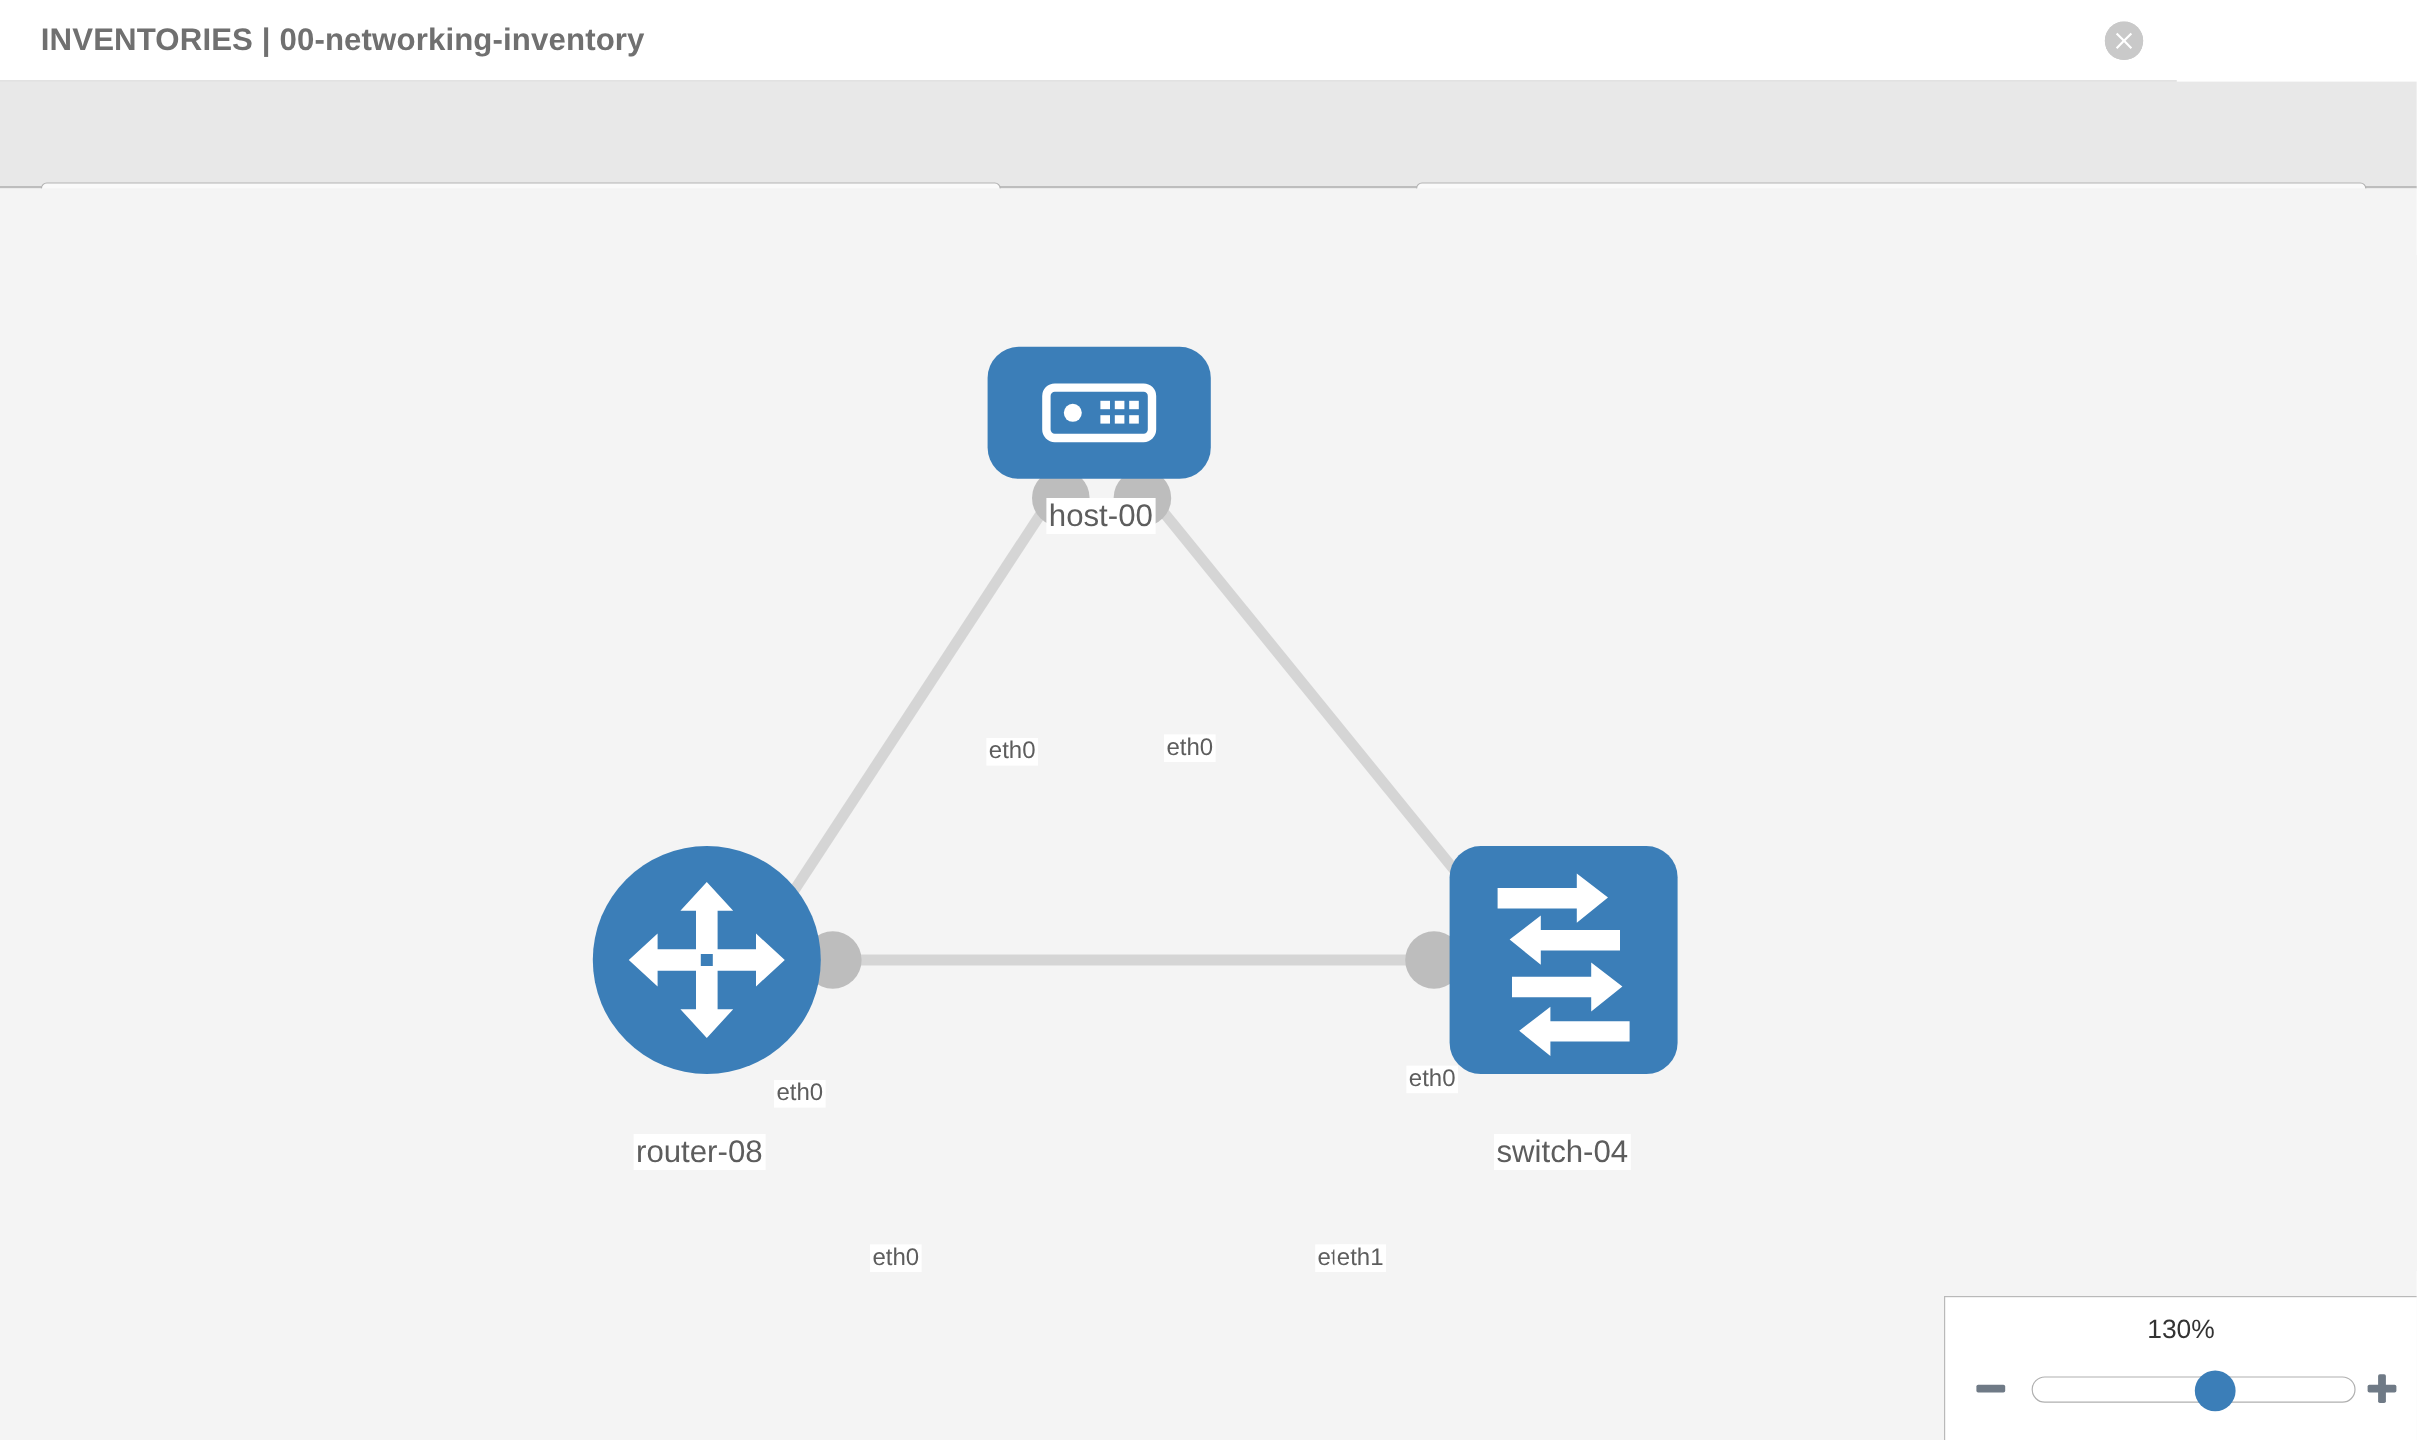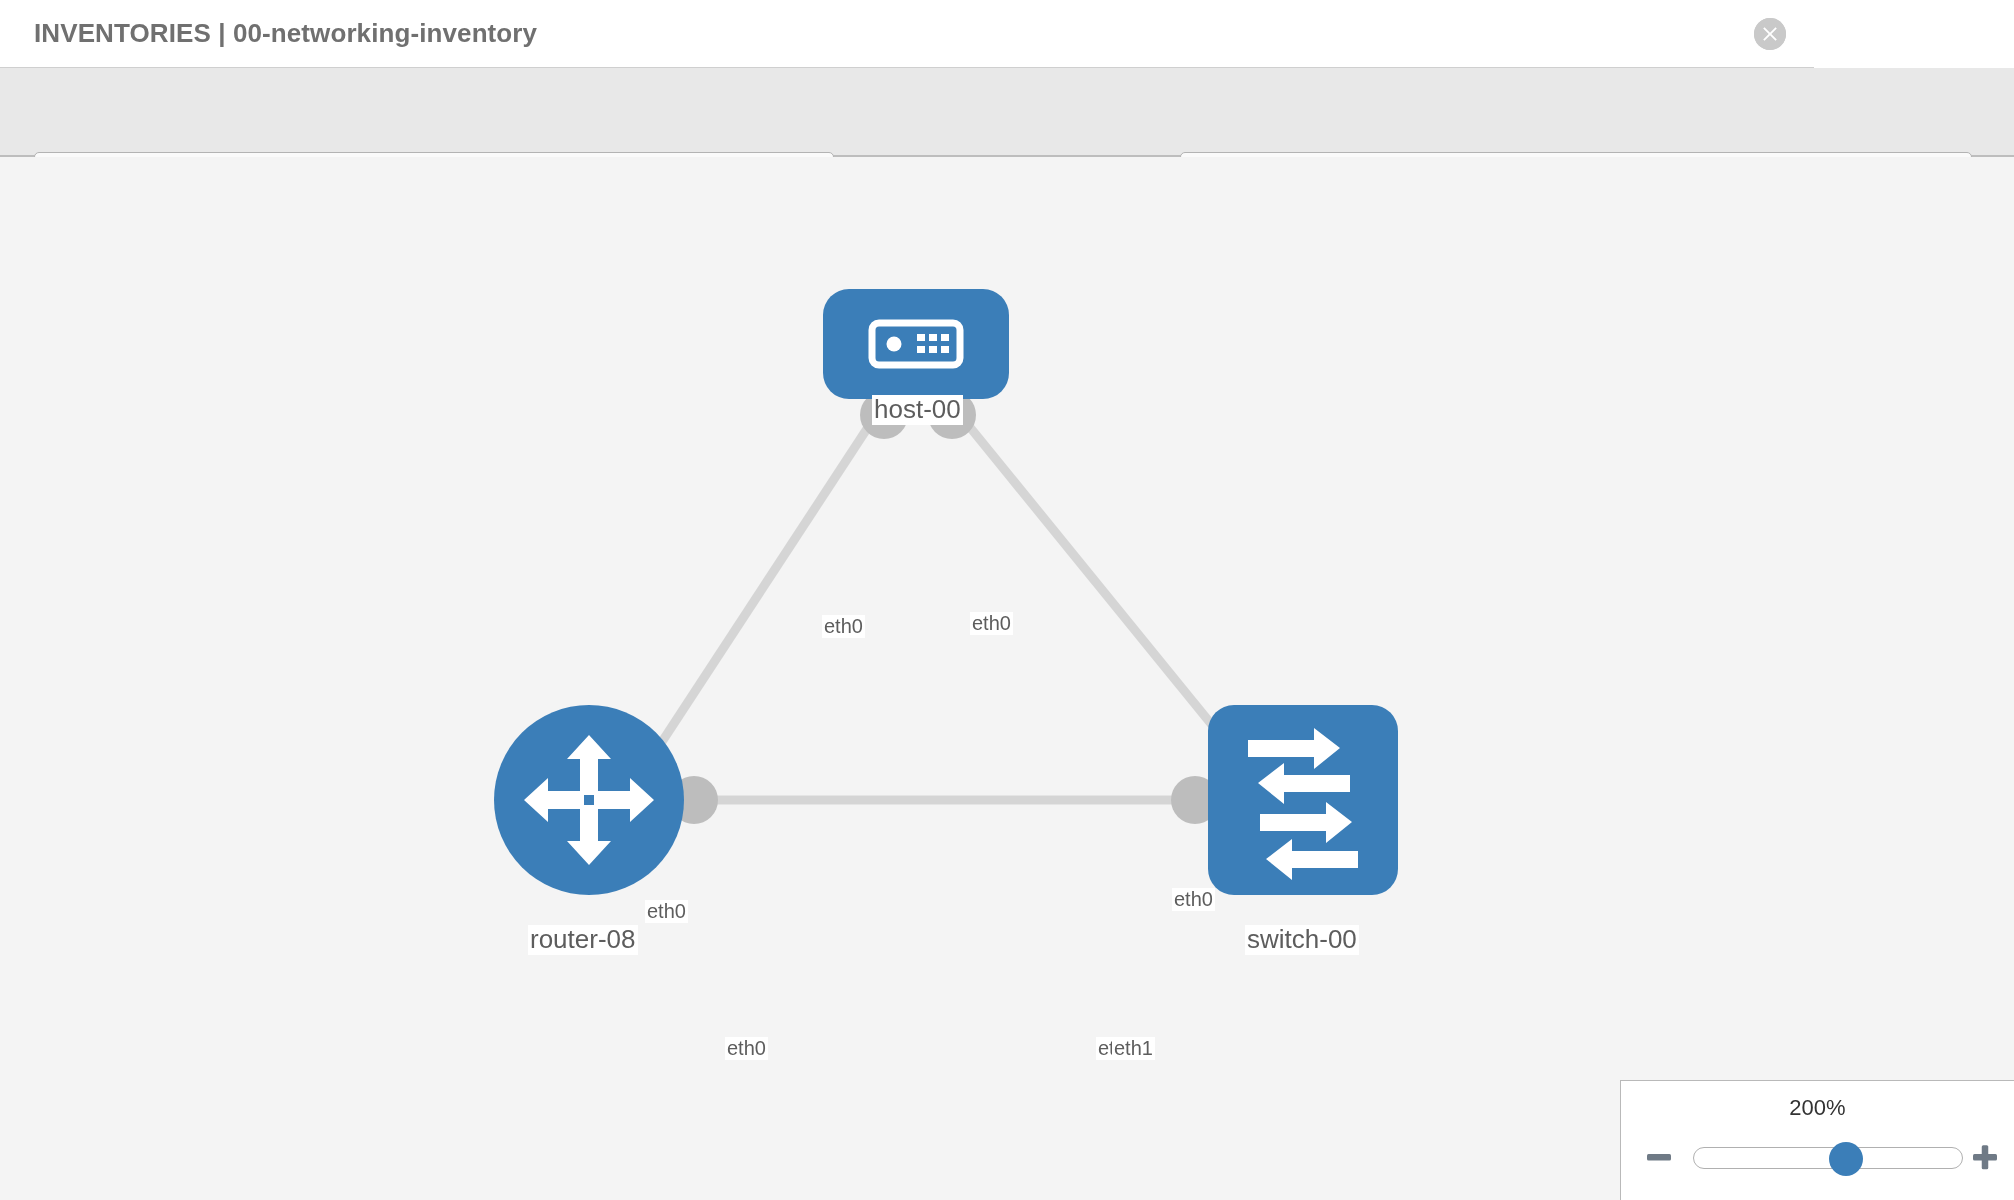--- a/index.html
+++ b/index.html
@@ -122,20 +122,21 @@
 
   
   .node-label {
     position: absolute;
     font-size: 26px;
     color: #5d5d5d;
     background: #ffffff;
     white-space: nowrap;
     padding: 0 2px;
     line-height: 1.15;
+    margin-top: 20px;
   }
   .iface-label {
     position: absolute;
     font-size: 20px;
     color: #5d5d5d;
     background: #ffffff;
     white-space: nowrap;
     padding: 0 2px;
     line-height: 1.15;
     margin-top: 13px;
@@ -314,40 +315,40 @@
 
           <path d="M1266 702 l26 -20 v12 h66 v17 h-66 v12 Z"></path>
         </g>
       </g>
     </svg>
 
     <div class="node-label" style="left:872px; top:238px;">host-00</div>
 
     <div class="node-label" style="left:528px; top:768px;">router-08</div>
 
-    <div class="node-label" style="left:1245px; top:768px;">switch-00</div>
+    <div class="node-label" style="left:1245px; top:768px;">switch-04</div>
 
     <div class="iface-label" style="left:822px; top:445px;">eth0</div>
 
     <div class="iface-label" style="left:970px; top:442px;">eth0</div>
 
     <div class="iface-label" style="left:645px; top:730px;">eth0</div>
 
     <div class="iface-label" style="left:1172px; top:718px;">eth0</div>
 
     <div class="iface-label" style="left:725px; top:867px;">eth0</div>
 
     <div class="iface-label" style="left:1096px; top:867px;">eth</div>
 
     <div class="iface-label" style="left:1112px; top:867px;">eth1</div>
 
   </div>
 
   <div class="zoom-panel">
-    <div class="zoom-value">200%</div>
+    <div class="zoom-value">130%</div>
 
     <div class="zoom-row">
       <div class="zoom-minus">
         <svg width="32" height="32" viewBox="0 0 32 32" aria-hidden="true">
           <rect x="4" y="13" width="24" height="6.5" rx="1.5" fill="#6f7a86"></rect>
         </svg>
       </div>
 
       <div class="zoom-slider">
         <div class="zoom-handle" id="zoom-handle" style="left: 135px;"></div>

